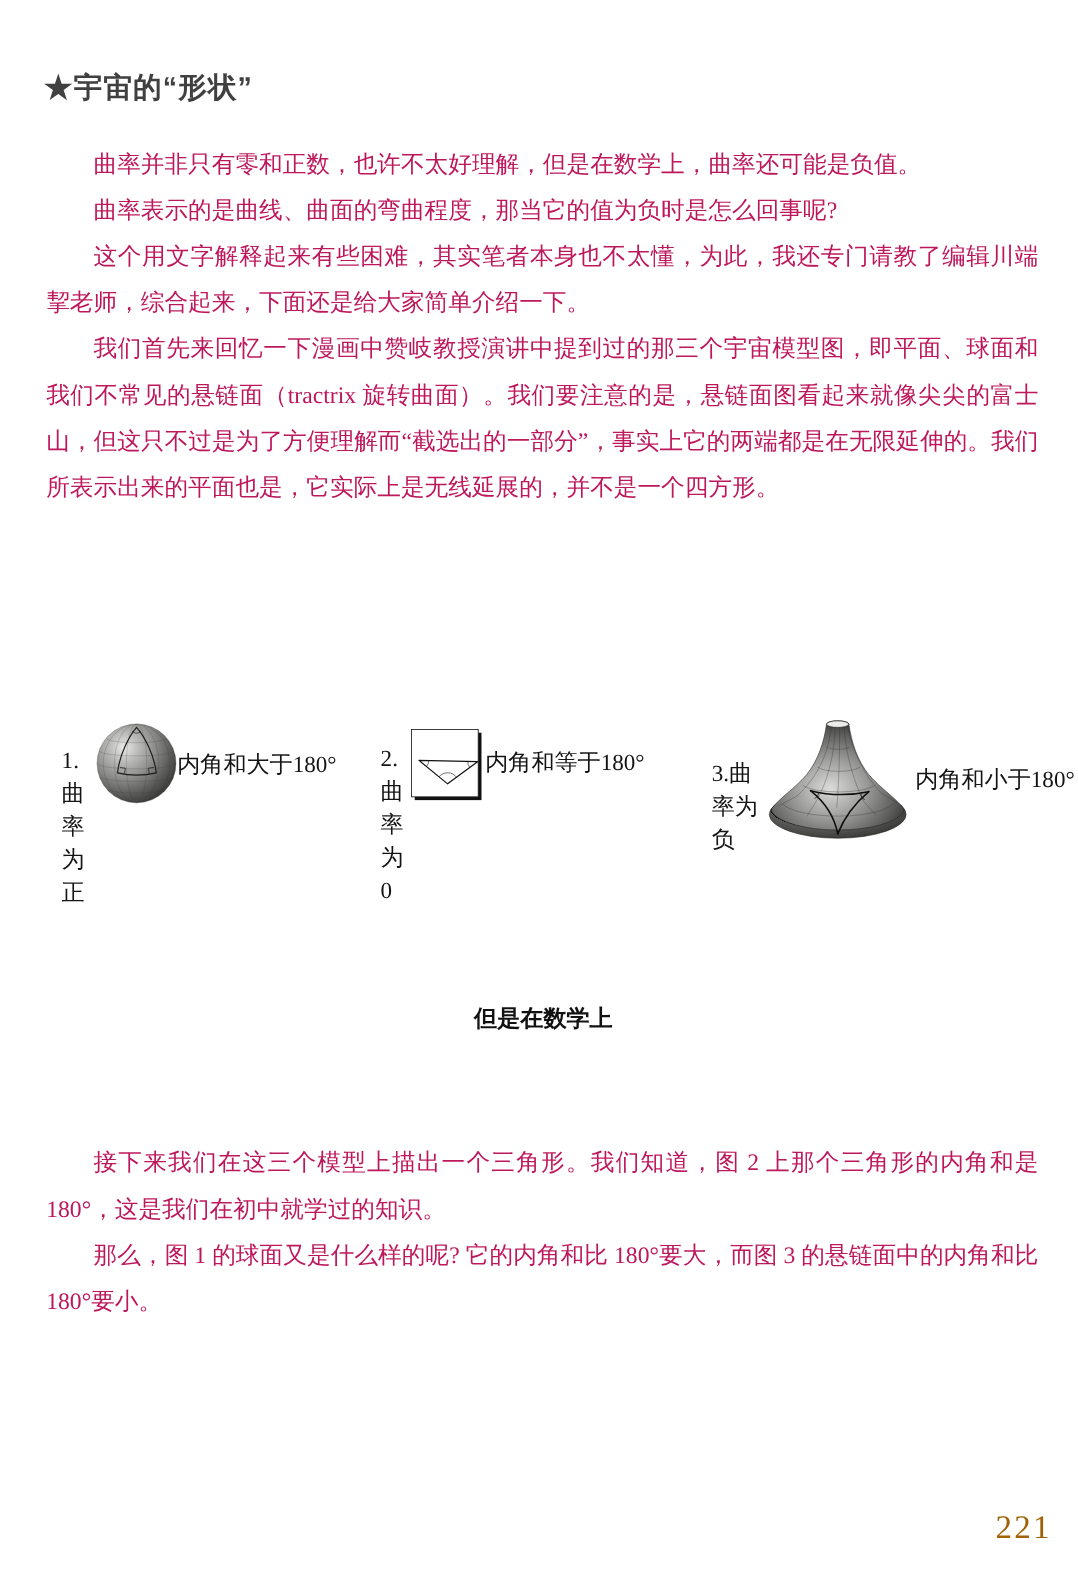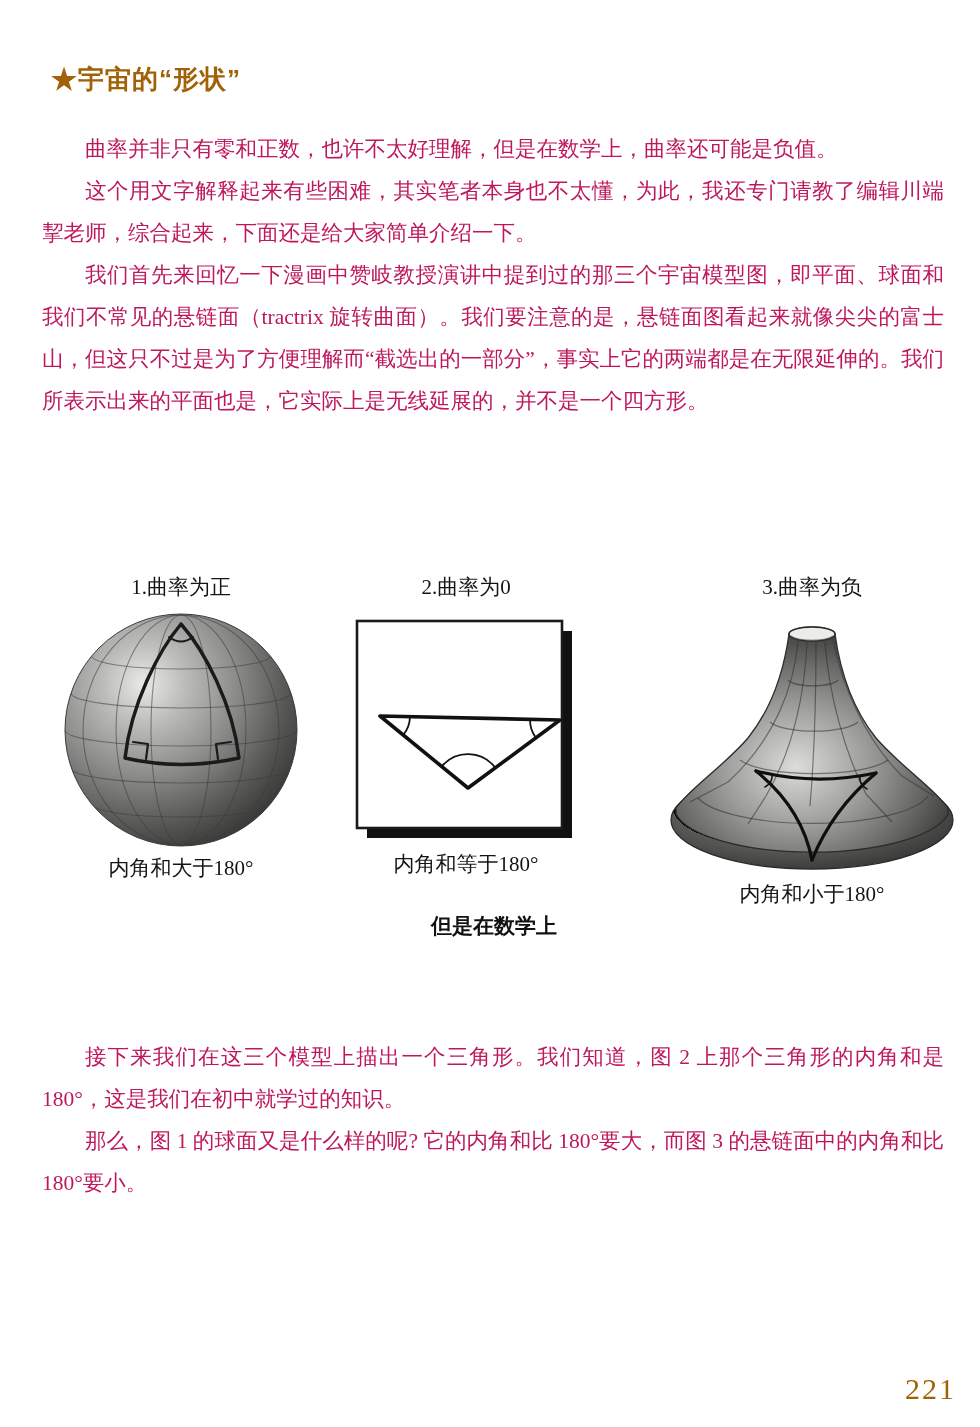--- a/index.html
+++ b/index.html
@@ -4,35 +4,35 @@
 <style>
   html,body{margin:0;padding:0;}
   body{
     width:980px;height:1427px;background:#ffffff;position:relative;
     font-family:"Liberation Serif", serif;color:#161616;
     -webkit-font-smoothing:antialiased;
   }
   .page{position:absolute;inset:0;background:#ffffff;overflow:hidden;}
 
   .title{
-    position:absolute;left:51px;top:62px;
+    position:absolute;left:40px;top:62px;
     font-family:"Liberation Sans", sans-serif;
-    font-weight:bold;font-size:26px;letter-spacing:1px;color:#a16207;
+    font-weight:bold;font-size:26px;letter-spacing:1px;color:#404040;
   }
 
   .text-block{
     position:absolute;left:42px;width:902px;
     font-size:21.5px;line-height:42px;text-align:justify;color:#be185d;
   }
   .text-block p{margin:0;text-indent:2em;}
   #block1{top:128px;}
   #block2{top:1036px;}
 
   .figures{position:absolute;left:38px;top:572px;width:912px;height:360px;}
-  .fig-col{position:absolute;display:flex;flex-direction:column;align-items:center;}
+  .fig-col{position:absolute;display:flex;flex-direction:row;align-items:center;}
   #fig-col-1{left:18px;top:0;width:250px;}
   #fig-col-2{left:308px;top:0;width:240px;justify-content:center;}
   #fig-col-3{left:609px;top:0;width:330px;}
   .fig-label{
     font-size:21px;color:#141414;height:30px;line-height:30px;margin-bottom:6px;
   }
   .fig-sublabel{
     font-size:21px;color:#141414;margin-top:2px;white-space:nowrap;
   }
   .fig-caption{
@@ -49,20 +49,21 @@
 </style>
 </head>
 <body>
 
 <div class="page">
 
   <div class="title">★宇宙的“形状”</div>
 
   <div class="text-block" id="block1">
     <p>曲率并非只有零和正数，也许不太好理解，但是在数学上，曲率还可能是负值。</p>
+    <p>曲率表示的是曲线、曲面的弯曲程度，那当它的值为负时是怎么回事呢?</p>
     <p>这个用文字解释起来有些困难，其实笔者本身也不太懂，为此，我还专门请教了编辑川端挈老师，综合起来，下面还是给大家简单介绍一下。</p>
     <p>我们首先来回忆一下漫画中赞岐教授演讲中提到过的那三个宇宙模型图，即平面、球面和我们不常见的悬链面（tractrix 旋转曲面）。我们要注意的是，悬链面图看起来就像尖尖的富士山，但这只不过是为了方便理解而“截选出的一部分”，事实上它的两端都是在无限延伸的。我们所表示出来的平面也是，它实际上是无线延展的，并不是一个四方形。</p>
   </div>
 
   <div class="figures">
 
     <div class="fig-col" id="fig-col-1">
       <div class="fig-label">1.曲率为正</div>
       <svg width="240" height="244" viewBox="0 0 240 244">
         <defs>

